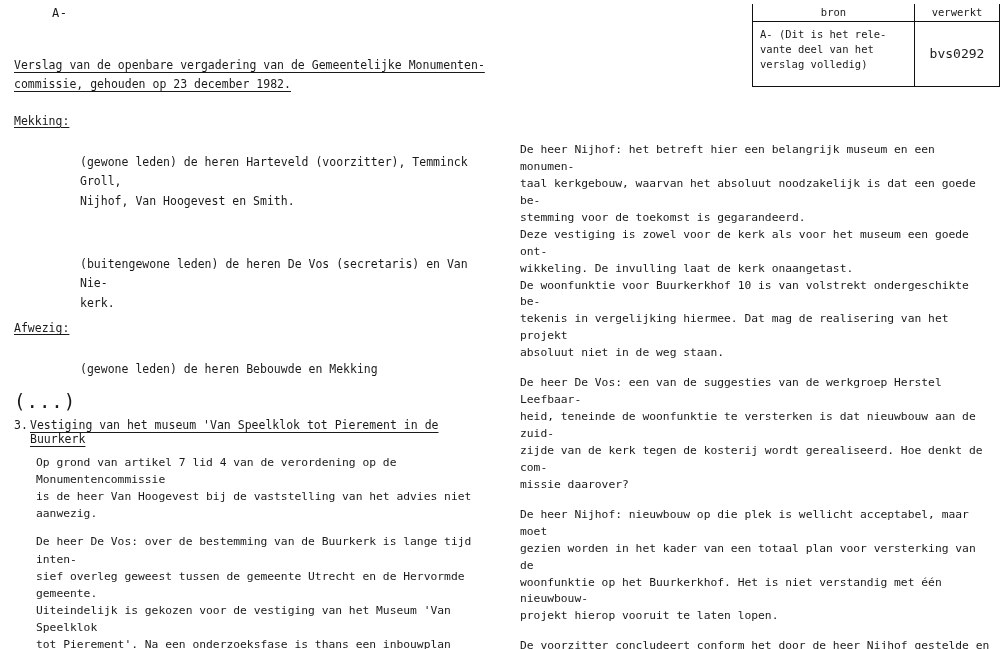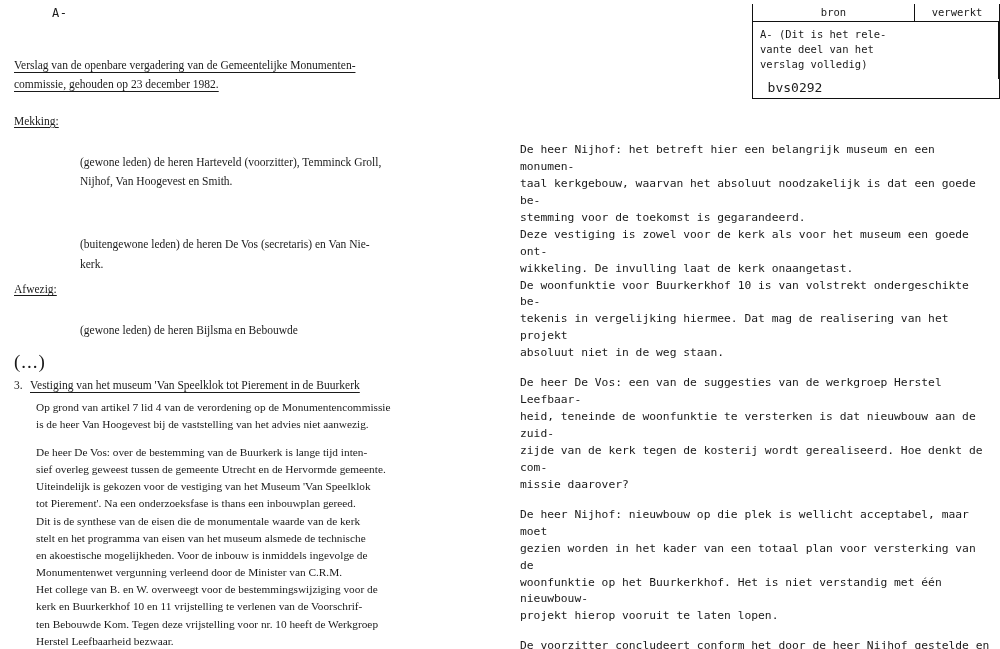--- a/index.html
+++ b/index.html
@@ -60,21 +60,20 @@
     width: 84px;
     text-align: center;
     height: 100%;
     display: flex;
     align-items: center;
     justify-content: center;
   }
   .stamp-body {
     display: flex;
     min-height: 64px;
-    flex-direction: column;
   }
   .stamp-body .cell-note {
     flex: 1 1 auto;
     border-right: 1px solid #111;
     padding: 5px 4px 6px 7px;
     white-space: pre-line;
   }
   .stamp-body .cell-code {
     width: 84px;
     display: flex;
@@ -85,21 +84,20 @@
 
   
   .col-left {
     position: absolute;
     left: 0;
     top: 56px;
     width: 500px;
     height: 560px;
     padding: 0 6px 0 10px;
     box-sizing: border-box;
-    font-family: Liberation Serif, serif;
   }
   .col-right {
     position: absolute;
     left: 508px;
     top: 142px;
     width: 492px;
     height: 470px;
     padding: 0 8px 0 6px;
     box-sizing: border-box;
   }
@@ -200,21 +198,21 @@
         <div class="att-text">(gewone leden) de heren Harteveld (voorzitter), Temminck Groll,
 Nijhof, Van Hoogevest en Smith.</div>
       </div>
       <div class="att-row">
         <div class="att-label plain"></div>
         <div class="att-text">(buitengewone leden) de heren De Vos (secretaris) en Van Nie-
 kerk.</div>
       </div>
       <div class="att-row" style="margin-top:6px;">
         <div class="att-label">Afwezig:</div>
-        <div class="att-text">(gewone leden) de heren Bijlsma en Bebouwde</div>
+        <div class="att-text">(gewone leden) de heren Bebouwde en Mekking</div>
       </div>
     </div>
 
     <div class="ellipsis">(...)</div>
 
     <div class="section-head">
       <div class="section-num">3.</div>
       <div class="section-title">Vestiging van het museum 'Van Speelklok tot Pierement in de Buurkerk</div>
     </div>
 

